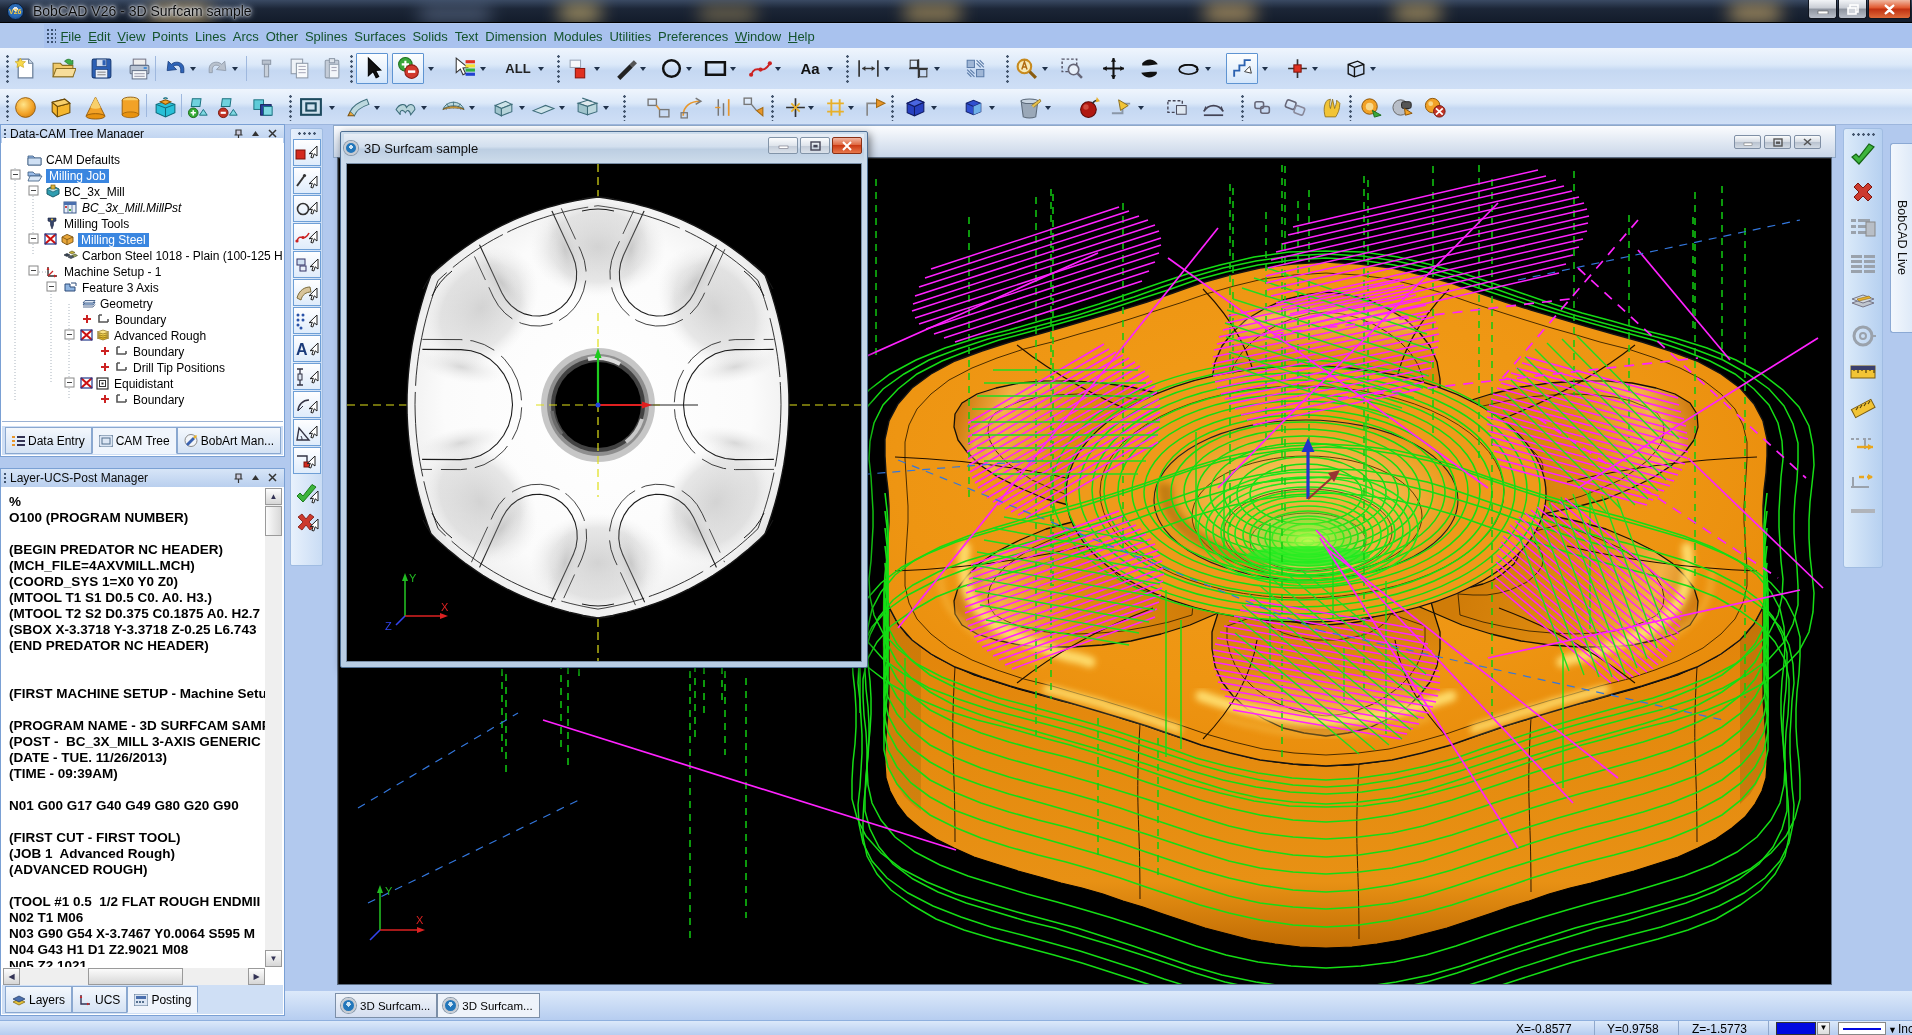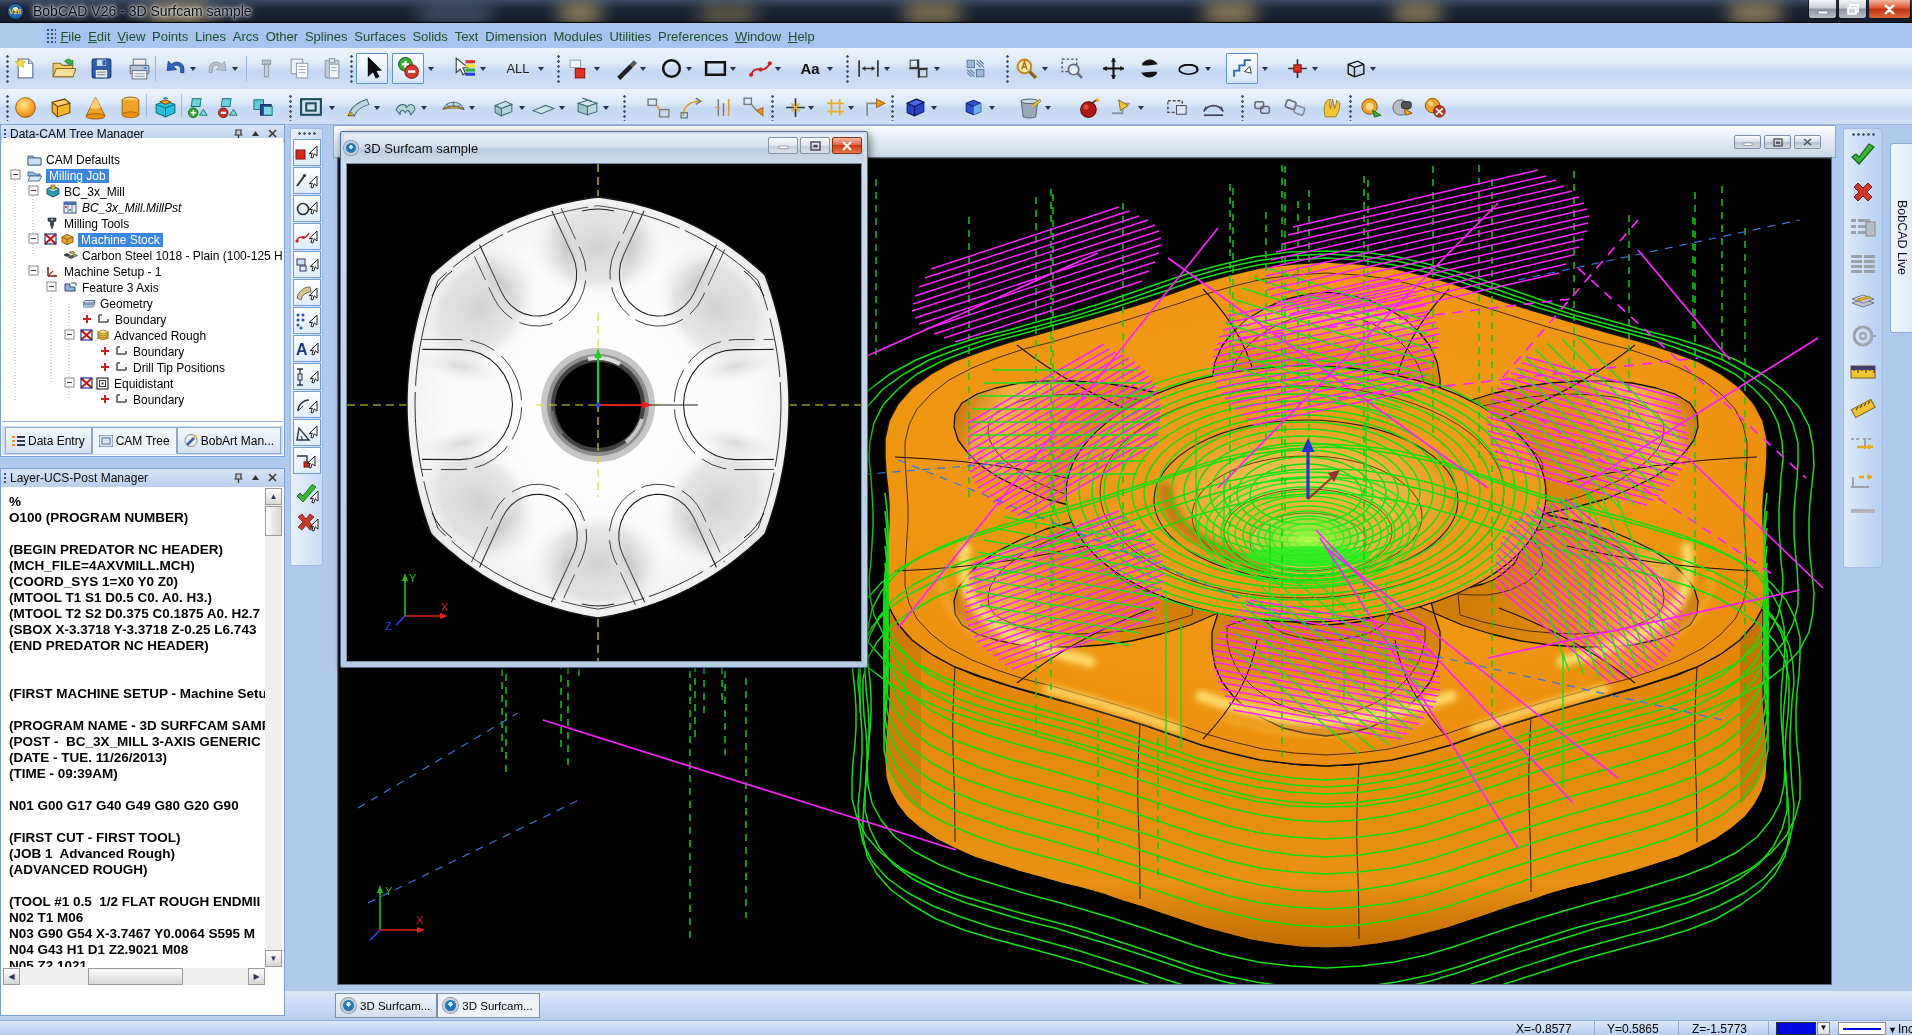--- a/index.html
+++ b/index.html
@@ -268,21 +268,21 @@
  <b style="left:450px">
       <svg viewBox="0 0 24 24">
         <path d="M5 2 L5 16 L9 12.5 L11.5 18 L14 16.8 L11.5 11.5 L16 11 Z" fill="#fff" stroke="#333"></path>
         <rect x="14" y="4" width="9" height="3" fill="#e03020"></rect>
         <rect x="14" y="8" width="9" height="3" fill="#f2e030"></rect>
         <rect x="14" y="12" width="9" height="3" fill="#30b040"></rect>
         <rect x="14" y="16" width="9" height="3" fill="#2040d0"></rect>
       </svg>
     </b>
     <u style="left:478px"></u>
- <b style="left:500px;width:36px;font-weight:normal;font-size:13px;color:#222;">ALL</b>
+ <b style="left:500px;width:36px;font-weight:bold;font-size:13px;color:#222;">ALL</b>
     <u style="left:536px"></u>
  <i class="tgrip" style="left:556px"></i>
  <b style="left:566px">
       <svg viewBox="0 0 24 24">
         <rect x="3" y="4" width="10" height="7" fill="#f6f8fb" stroke="#9aa5b5"></rect>
         <rect x="8" y="12" width="9" height="9" fill="#e03020" stroke="#8c150c"></rect>
       </svg>
     </b>
     <u style="left:592px"></u>
  <b style="left:612px">
@@ -800,21 +800,21 @@
   <div class="trow" style="top:46px;">
         <span class="lbl" style="left:62px;">BC_3x_Mill</span>
       </div>
   <div class="trow" style="top:62px;">
         <span class="lbl" style="left:80px;font-style:italic;">BC_3x_Mill.MillPst</span>
       </div>
   <div class="trow" style="top:78px;">
         <span class="lbl" style="left:62px;">Milling Tools</span>
       </div>
   <div class="trow" style="top:94px;">
-        <span class="lbl sel" style="left:76px;">Machine Stock</span>
+        <span class="lbl sel" style="left:76px;">Milling Steel</span>
       </div>
   <div class="trow" style="top:110px;">
         <span class="lbl" style="left:80px;">Carbon Steel 1018 - Plain (100-125 HB)</span>
       </div>
   <div class="trow" style="top:126px;">
         <span class="lbl" style="left:62px;">Machine Setup - 1</span>
       </div>
   <div class="trow" style="top:142px;">
         <span class="lbl" style="left:80px;">Feature 3 Axis</span>
       </div>
@@ -912,20 +912,41 @@
 N05 Z2.1021</div>
   <div id="ncvs">
     <div class="sbtn" style="left:0;top:0;">▲</div>
     <div class="sbtn" style="left:0;bottom:0;">▼</div>
     <div style="position:absolute;left:0;top:18px;width:17px;height:30px;background:linear-gradient(90deg,#fbfbfb,#d8d8d8);border:1px solid #9a9a9a;"></div>
   </div>
   <div id="nchs">
     <div class="sbtn" style="left:0;top:0;">◀</div>
     <div class="sbtn" style="right:0;top:0;">▶</div>
     <div style="position:absolute;left:85px;top:0;width:95px;height:17px;background:linear-gradient(#fbfbfb,#d8d8d8);border:1px solid #9a9a9a;"></div>
+  </div>
+  <div id="posttabs">
+    <div class="tabs" style="position:absolute;left:3px;top:1px;height:27px;display:flex;">
+      <div class="dtab"><svg width="14" height="12">
+            <path d="M1 8 L7 5 L13 8 L7 11 Z" fill="#e8c43a" stroke="#7a5e08" stroke-width=".7"></path>
+            <path d="M1 5 L7 2 L13 5 L7 8 Z" fill="#4a6fae" stroke="#223a5e" stroke-width=".7"></path>
+          </svg>Layers</div>
+      <div class="dtab"><svg width="13" height="12">
+            <path d="M2 1 L2 10 L11 10" fill="none" stroke="#335" stroke-width="1.4"></path>
+            <path d="M2 1 L0.8 4 L3.2 4 Z M11 10 L8 8.8 L8 11.2 Z" fill="#c22"></path>
+          </svg>UCS</div>
+      <div class="dtab on"><svg width="14" height="12">
+            <rect x="0" y="0" width="14" height="12" fill="#dce6f4" stroke="#55708e"></rect>
+            <rect x="2" y="2" width="10" height="3" fill="#4a6fae"></rect>
+            <g fill="#55708e">
+              <rect x="2" y="7" width="2" height="2"></rect>
+              <rect x="5" y="7" width="2" height="2"></rect>
+              <rect x="8" y="7" width="2" height="2"></rect>
+            </g>
+          </svg>Posting</div>
+    </div>
   </div>
 </div>
 
 <svg width="0" height="0" style="position:absolute">
     <defs>
   <g id="cur">
         <path d="M14 2 L14 12 L11.2 9.8 L9.8 14 L7.9 13.4 L9.3 9.2 L6 9.8 Z" fill="#fff" stroke="#222" stroke-width="1"></path>
       </g>
 </defs>
   </svg>
@@ -1780,21 +1801,21 @@
  <div style="width:24px;height:4px;background:#b0b4ba;margin:14px auto 0;"></div>
 </div>
 <div id="bclive">
     <span>BobCAD Live</span>
   </div>
 
 <div id="statusbar2"></div>
 <div id="statusbar">
   <div class="scoord" style="left:1516px;">X=-0.8577</div>
   <div class="ssep" style="left:1594px;"></div>
-  <div class="scoord" style="left:1607px;">Y=0.5865</div>
+  <div class="scoord" style="left:1607px;">Y=0.9758</div>
   <div class="ssep" style="left:1678px;"></div>
   <div class="scoord" style="left:1692px;">Z=-1.5773</div>
   <div class="ssep" style="left:1768px;"></div>
   <div style="position:absolute;left:1776px;top:1px;width:40px;height:13px;background:#0008e0;border:1px solid #333;"></div>
   <div style="position:absolute;left:1817px;top:1px;width:13px;height:13px;background:linear-gradient(#f8f8f8,#ddd);border:1px solid #888;font-size:8px;text-align:center;">▼</div>
   <div style="position:absolute;left:1838px;top:1px;width:48px;height:13px;background:#fff;border:1px solid #888;">
       <div style="margin:5px 4px;height:2px;background:#0008e0;"></div>
     </div>
   <div style="position:absolute;left:1888px;top:4px;font-size:9px;">▼</div>
   <div class="scoord" style="left:1898px;">Inc</div>

